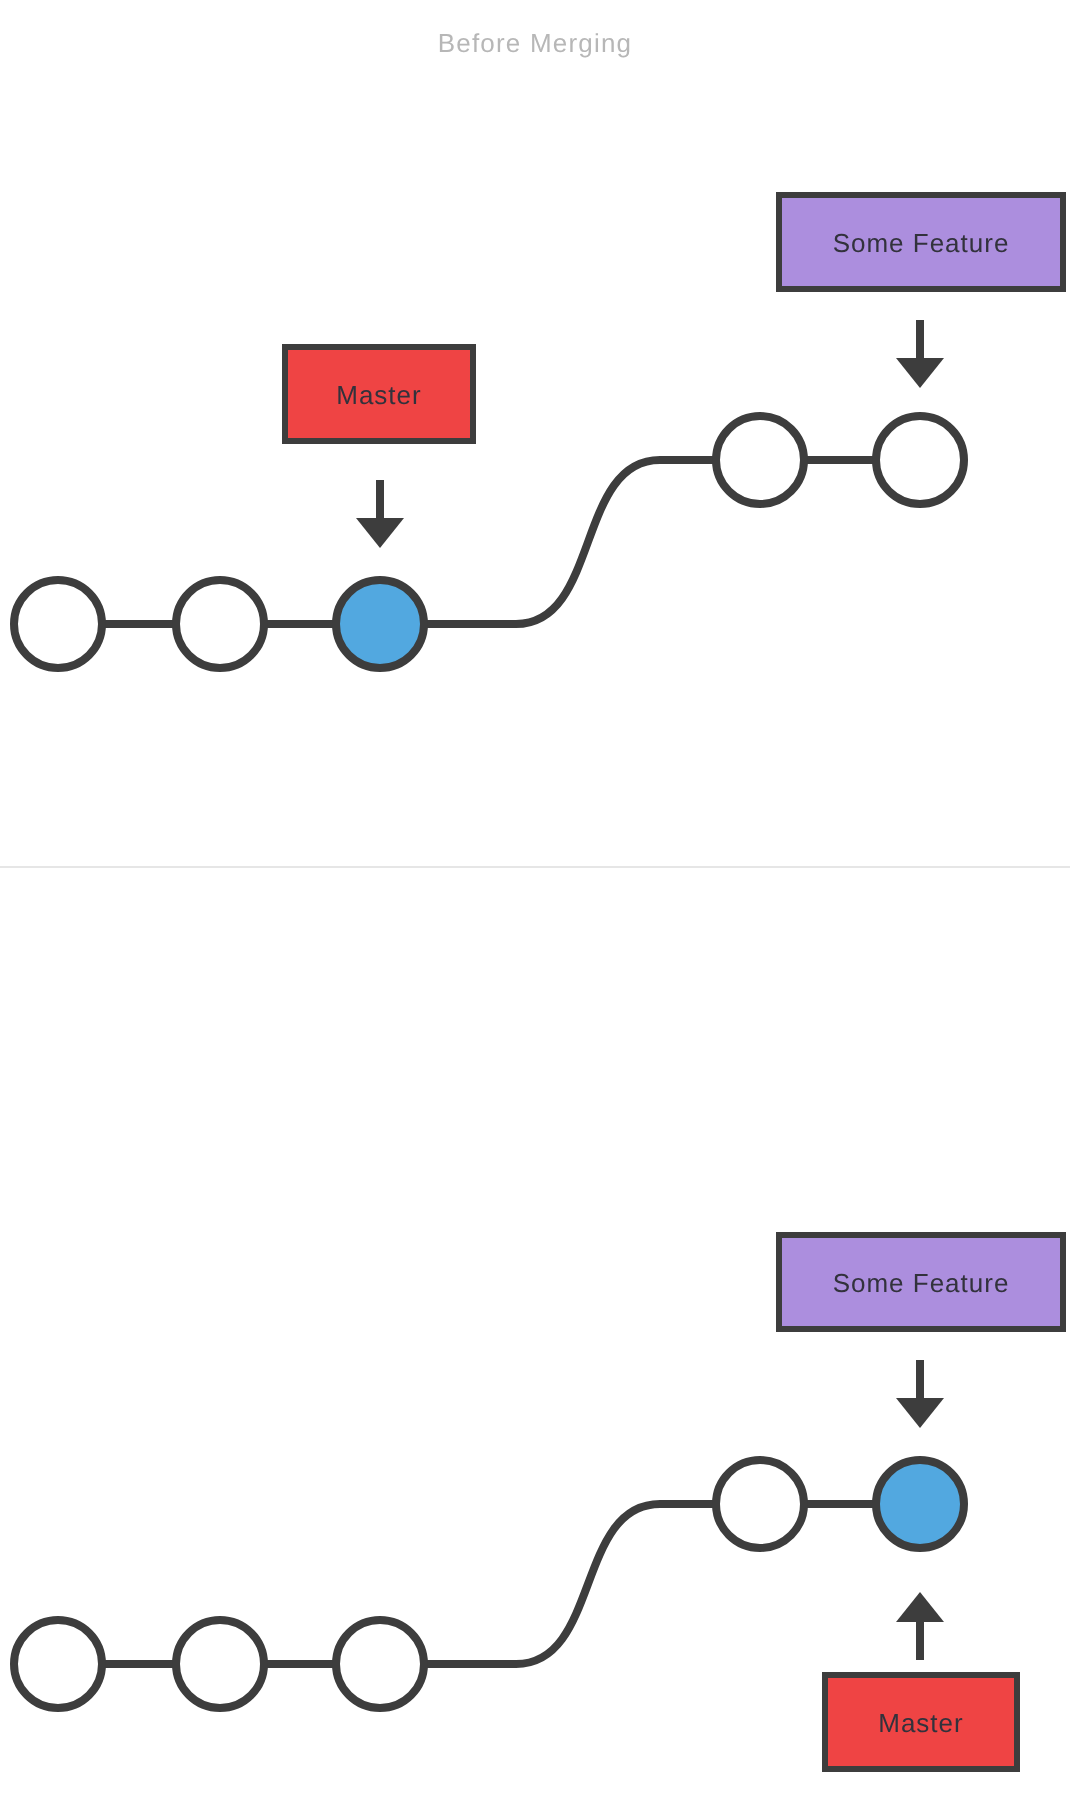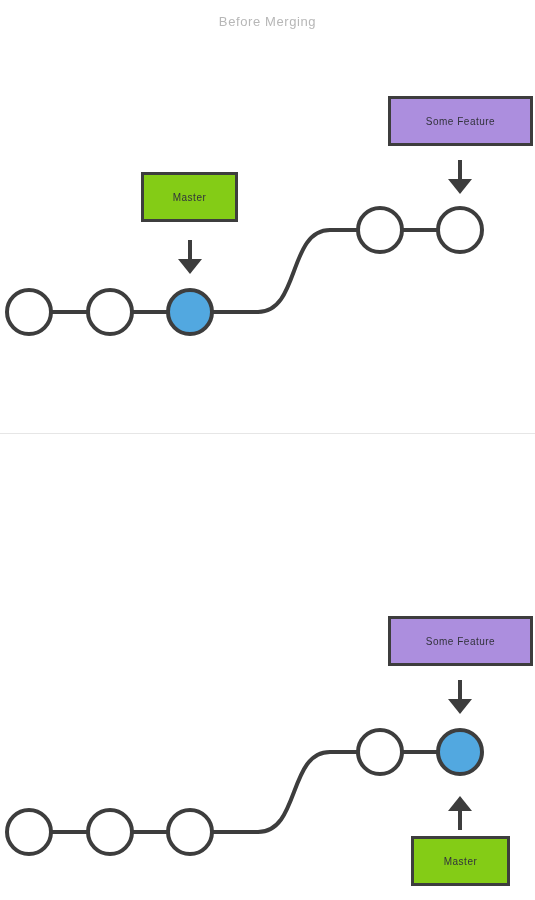--- a/index.html
+++ b/index.html
@@ -51,28 +51,28 @@
     background: #e6e6e6;
   }
 
   .branch-label {
     position: absolute;
     box-sizing: border-box;
     border: 3px solid #3d3d3d;
     display: flex;
     align-items: center;
     justify-content: center;
-    font-size: 10px;
+    font-size: 13px;
     letter-spacing: 0.5px;
     color: #32323c;
     font-family: "Liberation Sans", sans-serif;
     white-space: nowrap;
     text-align: center;
   }
-  .label-master  { background: #84cc16; }
+  .label-master  { background: #ef4444; }
   .label-feature { background: #ac8ede; }
 </style>
 </head>
 <body>
 
 <div class="panel" id="panel-before">
 
   <div class="panel-title" id="title-before">Before Merging</div>
 
   <svg class="diagram-svg" width="535" height="434">

